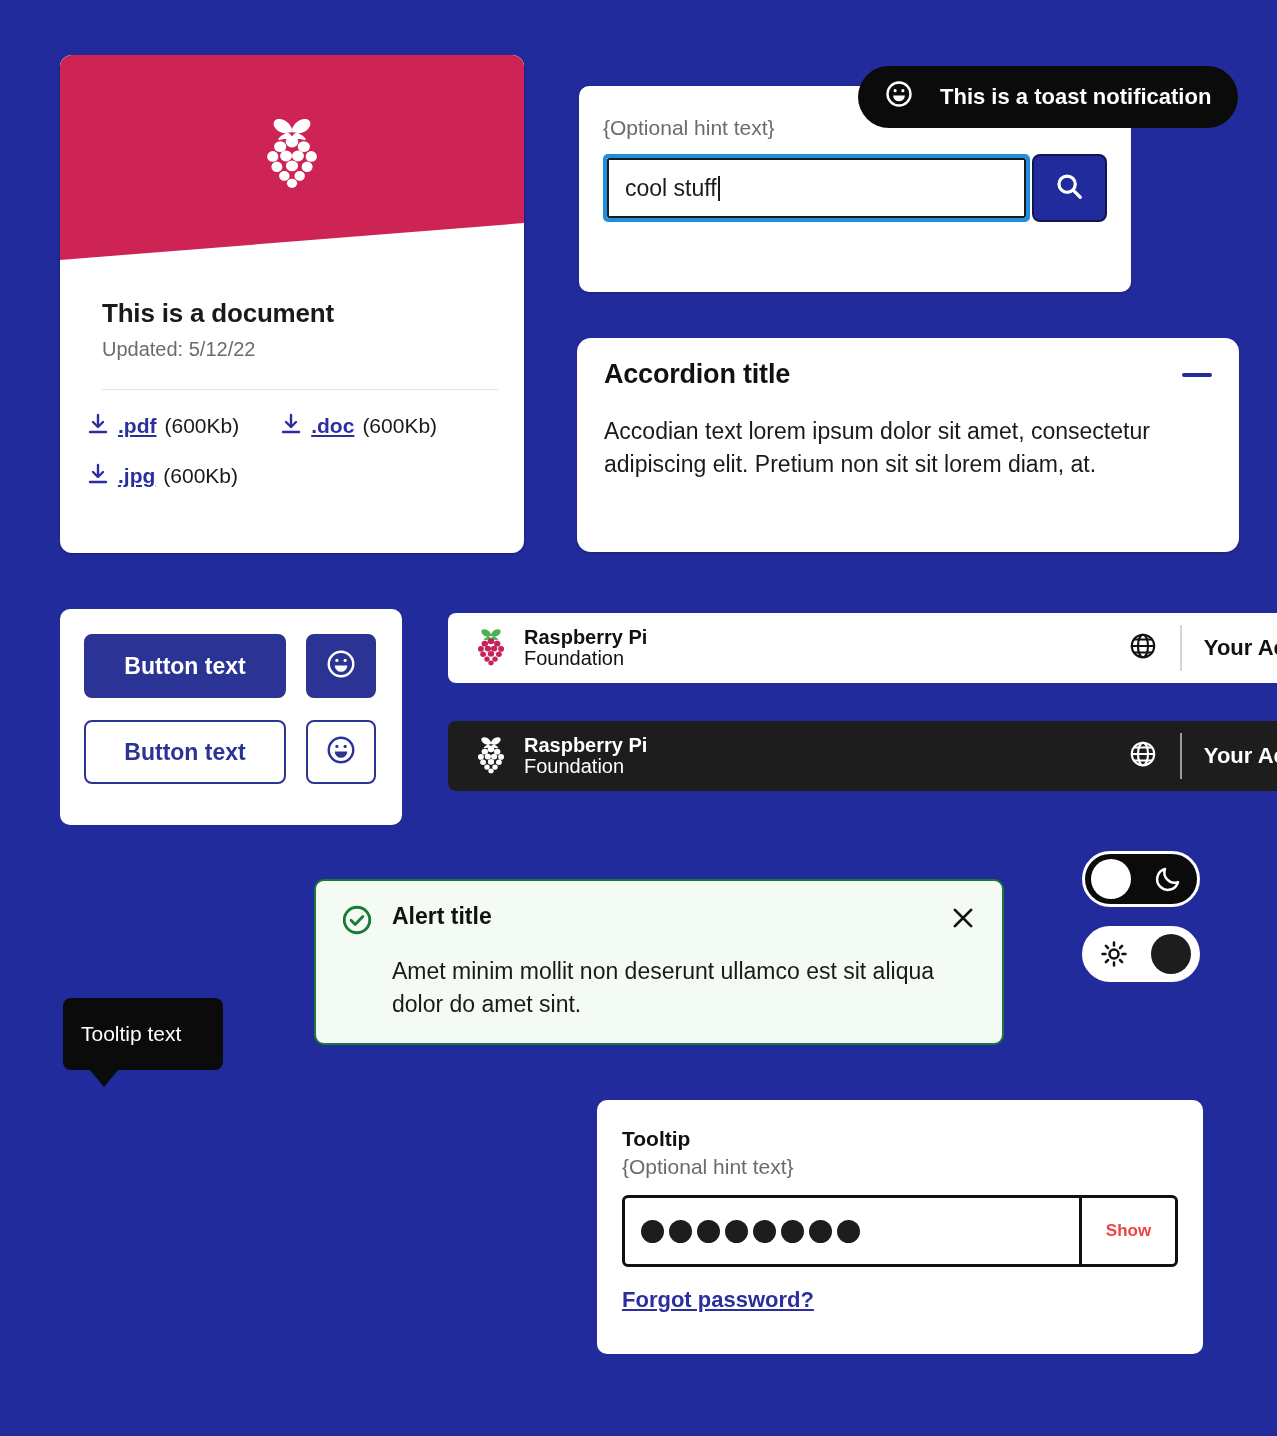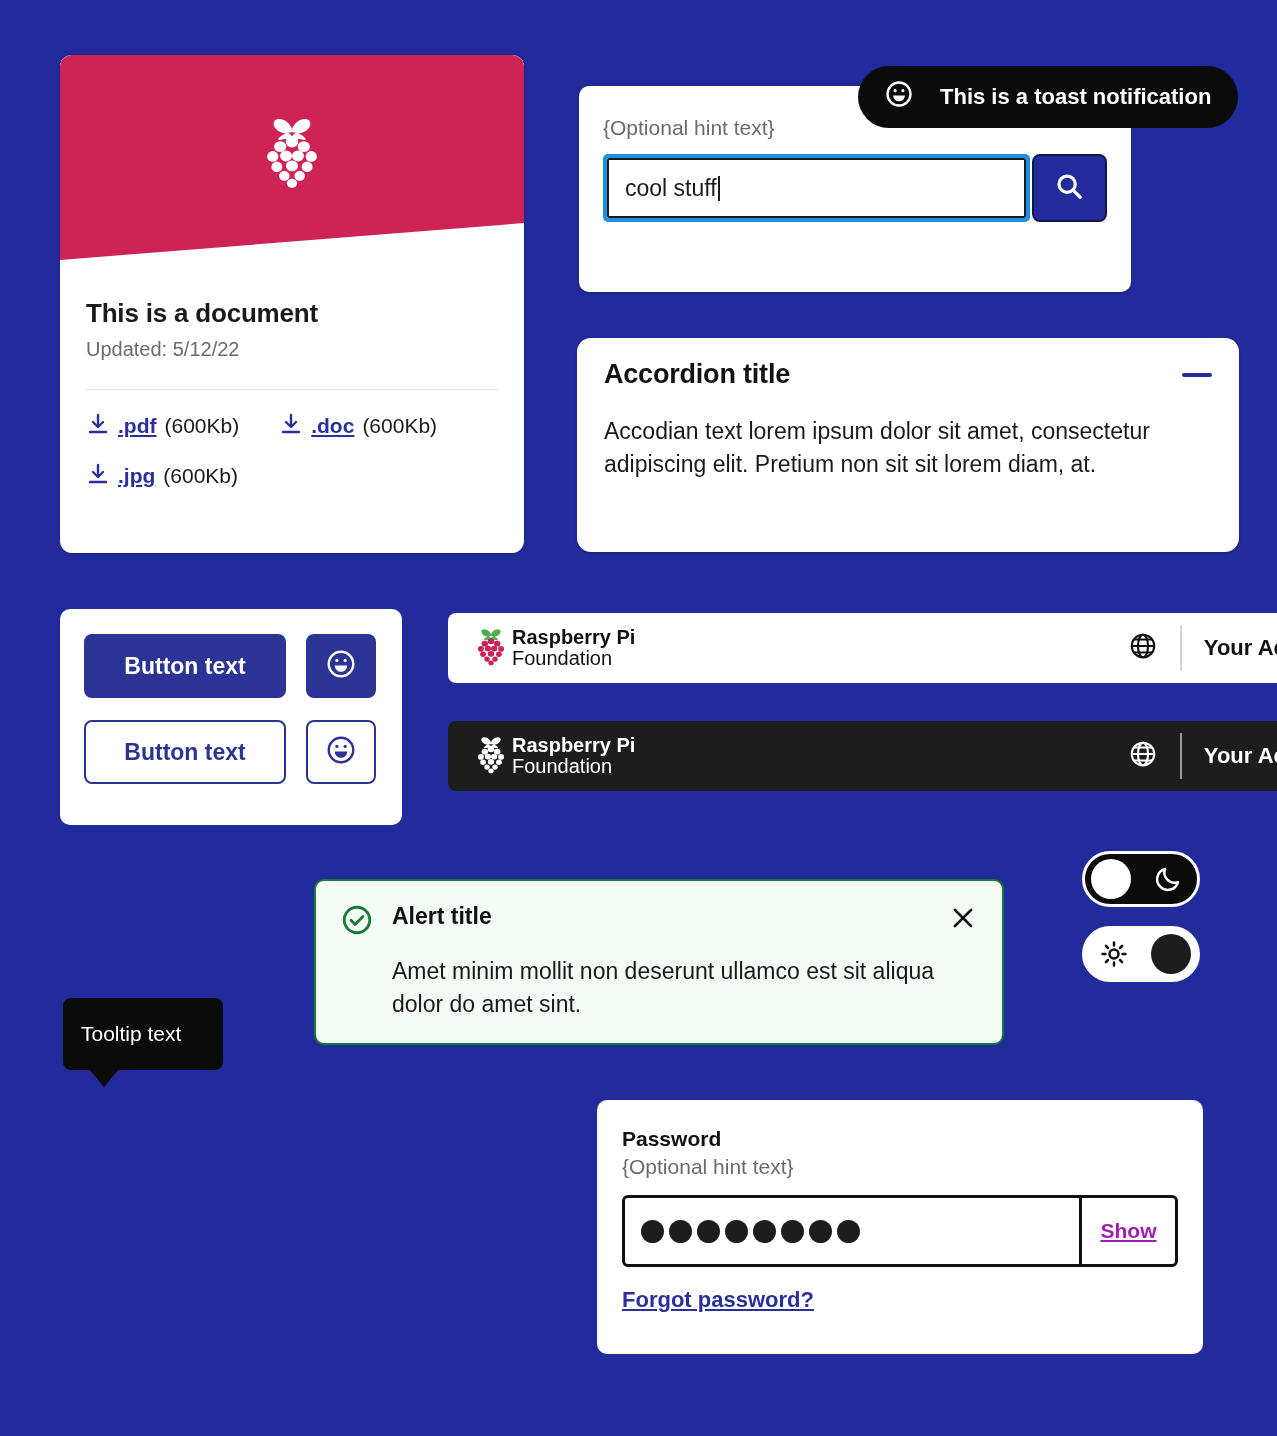--- a/index.html
+++ b/index.html
@@ -23,21 +23,21 @@
   }
   .doc-hero-fill {
     position: absolute; inset: 0;
     background: #cd2355;
     clip-path: polygon(0 0, 100% 0, 100% 82%, 0 100%);
   }
   .doc-logo {
     position: absolute; left: 0; right: 0; top: 52px;
     display: flex; justify-content: center;
   }
-  .doc-body { padding: 38px 26px 0 26px; }
+  .doc-body { padding: 38px 26px 0 42px; }
   .doc-title { font-size: 26px; font-weight: bold; color: #1a1a1a; letter-spacing: -.2px; }
   .doc-updated { font-size: 20px; color: #6b6b6b; margin-top: 9px; }
   .doc-sep { margin: 28px 0 0 0; border-top: 1px solid #e3e3e3; }
   .doc-links { padding: 22px 26px 0 26px; }
   .dl-row { display: flex; gap: 40px; margin-bottom: 22px; }
   .dl { display: inline-flex; align-items: center; gap: 8px; white-space: nowrap; }
   .dl-ext { color: #2b2f9e; font-weight: bold; font-size: 21px; text-decoration: underline; }
   .dl-size { color: #1a1a1a; font-size: 21px; }
 
   
@@ -111,21 +111,21 @@
     border-radius: 8px; display: flex; align-items: center; justify-content: center; cursor: pointer;
   }
 
   
   .navbar {
     position: absolute; left: 448px; width: 860px; height: 70px;
     display: flex; align-items: center; padding: 0 0 0 22px;
   }
   .navbar-light { top: 613px; background: #fff; border-radius: 8px 0 0 8px; }
   .navbar-dark  { top: 721px; background: #1d1d1d; border-radius: 8px 0 0 8px; }
-  .brand { display: flex; align-items: center; }
+  .brand { display: flex; align-items: center; gap: 12px; }
   .brand-text { line-height: 1.05; }
   .brand-l1 { font-size: 20px; font-weight: bold; }
   .brand-l2 { font-size: 20px; font-weight: normal; }
   .nav-right { margin-left: auto; display: flex; align-items: center; height: 100%; }
   .nav-divider { width: 2px; height: 46px; margin: 0 22px; }
   .nav-account { font-size: 22px; font-weight: bold; white-space: nowrap; padding-right: 10px; }
   .navbar-light .brand-text, .navbar-light .nav-account { color: #111; }
   .navbar-light .nav-divider { background: #d4d4d4; }
   .navbar-dark .brand-text, .navbar-dark .nav-account { color: #fff; }
   .navbar-dark .nav-divider { background: #9a9a9a; }
@@ -194,21 +194,21 @@
     border: 3px solid #111; border-radius: 6px; height: 72px; overflow: hidden;
   }
   .pw-dots {
     flex: 1; display: flex; align-items: center; padding-left: 16px; gap: 5px;
   }
   .pw-dot { width: 23px; height: 23px; border-radius: 50%; background: #1d1d1d; }
   .pw-show {
     width: 96px; border-left: 3px solid #111; display: flex; align-items: center; justify-content: center;
     cursor: pointer;
   }
-  .pw-show span { color: #a21caf; font-size: 21px; font-weight: bold; text-decoration: underline; }
+  .pw-show span { color: #ef4444; font-size: 17px; font-weight: bold; }
   .pw-forgot {
     margin-top: 20px; display: inline-block;
     color: #2b2f9e; font-size: 22px; font-weight: bold; text-decoration: underline; cursor: pointer;
   }
 </style>
 </head>
 <body>
 
 <div class="stage">
 
@@ -473,21 +473,21 @@
     </span>
     <div class="knob knob-black"></div>
   </div>
 
   <div class="tooltip">
     <span>Tooltip text</span>
   </div>
 
 
   <div class="pw-card">
-    <div class="field-label">Password</div>
+    <div class="field-label">Tooltip</div>
     <div class="field-hint">{Optional hint text}</div>
     <div class="pw-row">
       <div class="pw-dots">
         <span class="pw-dot"></span>
         <span class="pw-dot"></span>
         <span class="pw-dot"></span>
         <span class="pw-dot"></span>
         <span class="pw-dot"></span>
         <span class="pw-dot"></span>
         <span class="pw-dot"></span>

